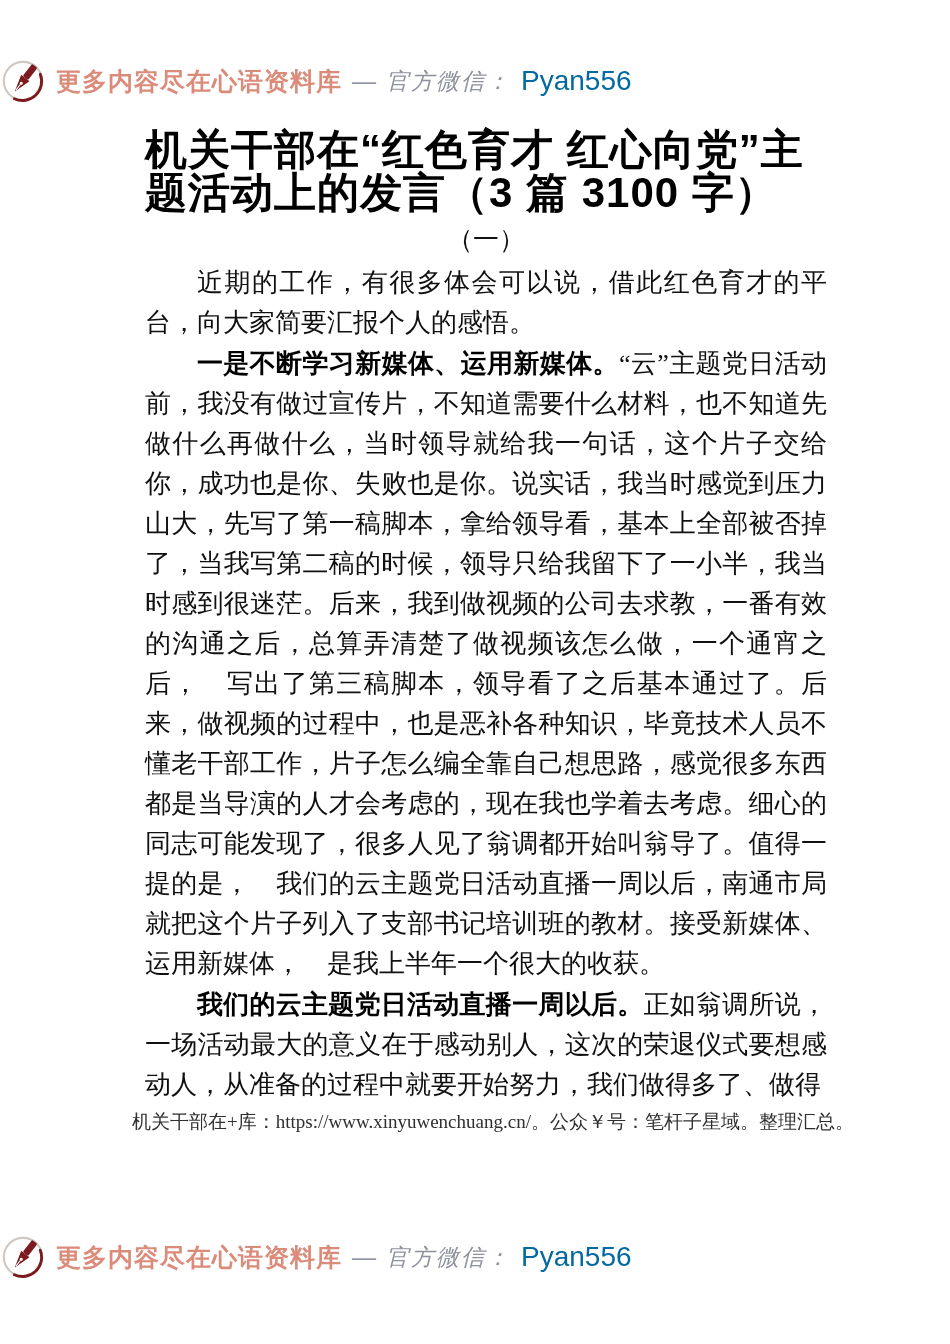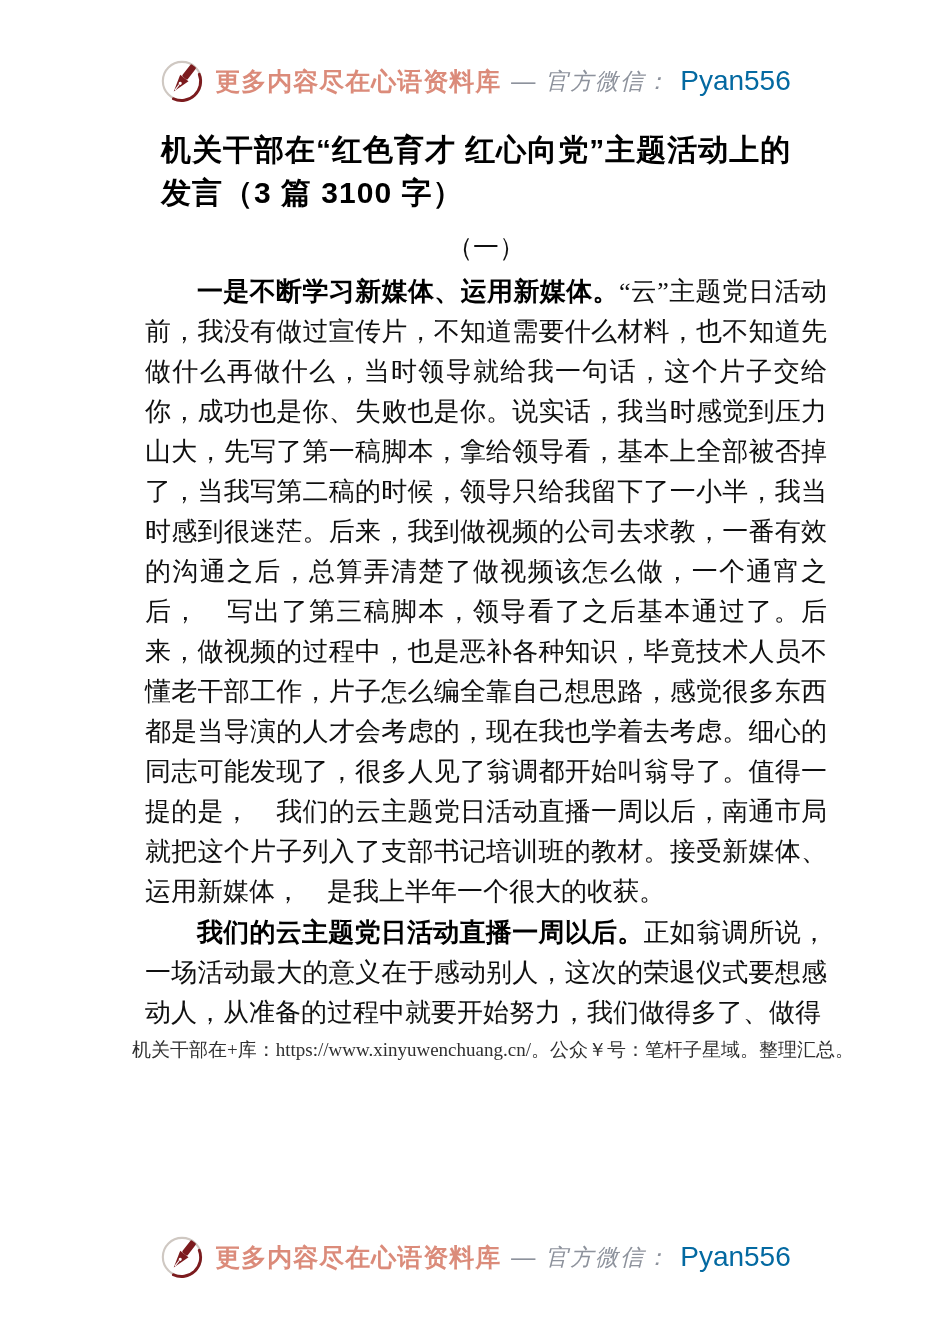--- a/index.html
+++ b/index.html
@@ -10,21 +10,21 @@
     background: #ffffff;
     position: relative;
     font-family: "Liberation Serif", serif;
     overflow: hidden;
   }
 
   
   .brand-bar {
     display: flex;
     align-items: center;
-    justify-content: center;
+    justify-content: flex-start;
     gap: 10px;
     width: 100%;
   }
   .brand-bar.top { padding-top: 58px; }
   .brand-bar.bottom { position: absolute; top: 1234px; left: 0; }
   .brand-logo { width: 46px; height: 46px; flex: 0 0 auto; }
   .brand-text {
     color: #db8b7a;
     font-weight: bold;
     font-size: 25px;
@@ -47,23 +47,23 @@
 
   
   .doc {
     width: 682px;
     margin: 24px 0 0 145px;
   }
   .doc-title {
     font-family: "Liberation Sans", sans-serif;
     font-weight: bold;
     color: #000000;
-    font-size: 30px;
+    font-size: 42px;
     line-height: 43px;
-    margin: 16px;
+    margin: 0;
     letter-spacing: 1px;
   }
   .section-marker {
     text-align: center;
     font-size: 26px;
     color: #111111;
     margin: 8px 0 6px 0;
     font-family: "Liberation Serif", serif;
   }
   .body-para {
@@ -105,20 +105,21 @@
   <span class="brand-text">更多内容尽在心语资料库</span>
     <span class="brand-sep">—</span>
     <span class="brand-label">官方微信：</span>
   <span class="brand-id">Pyan556</span>
 </div>
 
 <div class="doc">
   <h1 class="doc-title">机关干部在“红色育才 红心向党”主题活动上的发言（3 篇 3100 字）</h1>
   <div class="section-marker">（一）</div>
   <div>
+      <p class="body-para"><span>近期的工作，有很多体会可以说，借此红色育才的平台，向大家简要汇报个人的感悟。</span></p>
       <p class="body-para"><strong class="para-lead">一是不断学习新媒体、运用新媒体。</strong><span>“云”主题党日活动前，我没有做过宣传片，不知道需要什么材料，也不知道先做什么再做什么，当时领导就给我一句话，这个片子交给你，成功也是你、失败也是你。说实话，我当时感觉到压力山大，先写了第一稿脚本，拿给领导看，基本上全部被否掉了，当我写第二稿的时候，领导只给我留下了一小半，我当时感到很迷茫。后来，我到做视频的公司去求教，一番有效的沟通之后，总算弄清楚了做视频该怎么做，一个通宵之后，　写出了第三稿脚本，领导看了之后基本通过了。后来，做视频的过程中，也是恶补各种知识，毕竟技术人员不懂老干部工作，片子怎么编全靠自己想思路，感觉很多东西都是当导演的人才会考虑的，现在我也学着去考虑。细心的同志可能发现了，很多人见了翁调都开始叫翁导了。值得一提的是，　我们的云主题党日活动直播一周以后，南通市局就把这个片子列入了支部书记培训班的教材。接受新媒体、运用新媒体，　是我上半年一个很大的收获。</span></p>
       <p class="body-para"><strong class="para-lead">我们的云主题党日活动直播一周以后。</strong><span>正如翁调所说，一场活动最大的意义在于感动别人，这次的荣退仪式要想感动人，从准备的过程中就要开始努力，我们做得多了、做得</span></p>
     </div>
 </div>
 
 <div class="footer-note">机关干部在+库：https://www.xinyuwenchuang.cn/。公众￥号：笔杆子星域。整理汇总。</div>
 
 <div class="brand-bar bottom">
   <svg class="brand-logo" viewBox="0 0 48 48" aria-hidden="true">
     <circle cx="24" cy="24" r="20" fill="none" stroke="#cfc8c2" stroke-width="2.2"></circle>

